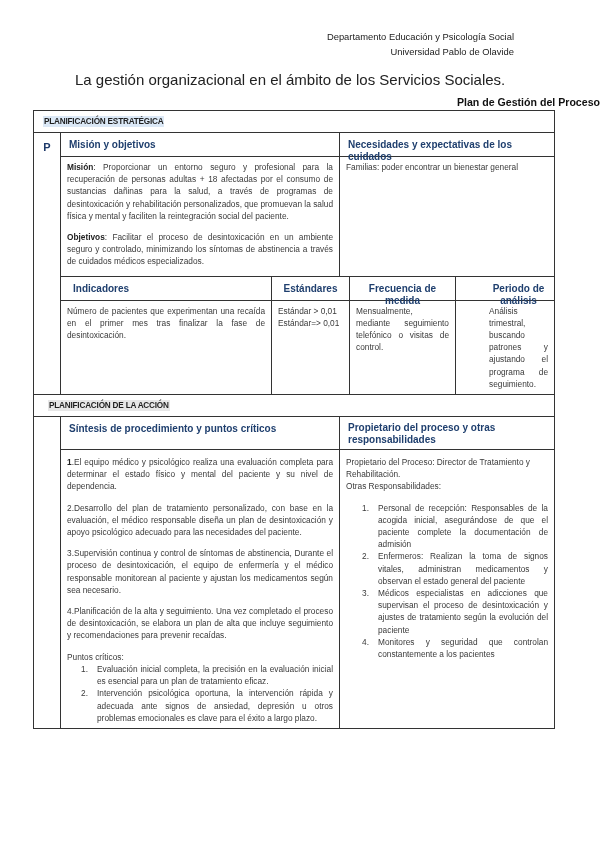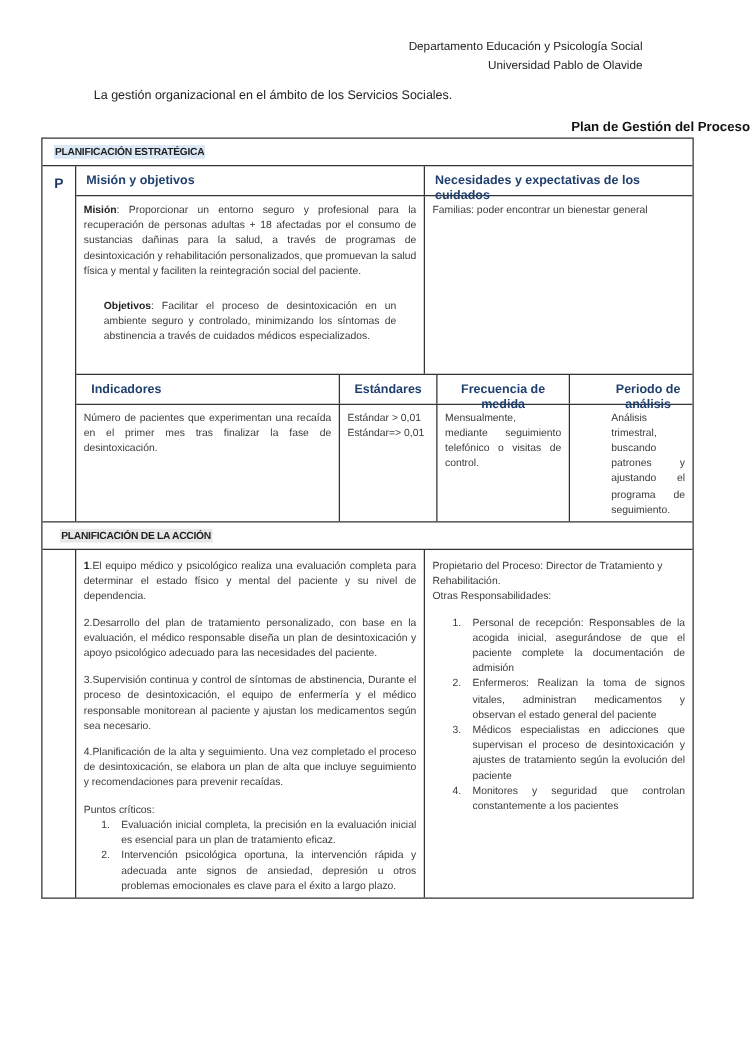--- a/index.html
+++ b/index.html
@@ -1,19 +1,19 @@
 <!DOCTYPE html>
 <html><head>
 <meta charset="utf-8">
 <style>
   * { box-sizing: border-box; margin: 0; padding: 0; }
   html, body { width: 600px; height: 848px; background: #ffffff; }
   body { font-family: "Liberation Sans", "DejaVu Sans", sans-serif; color: #2b2b2b; position: relative; overflow: hidden; }
   .dept { position: absolute; right: 86px; top: 29px; text-align: right; font-size: 9.4px; line-height: 15px; color: #222; }
-  .subject { position: absolute; left: 75px; top: 71px; font-size: 10px; color: #222; }
+  .subject { position: absolute; left: 75px; top: 71px; font-size: 15px; color: #222; }
   .doc-title { position: absolute; left: 0; width: 600px; top: 96px; text-align: right; font-size: 10.6px; font-weight: bold; color: #111; }
   .tbl { position: absolute; left: 33px; top: 110px; width: 522px; border: 1.5px solid #333; }
   .row { display: flex; border-bottom: 1.2px solid #333; }
   .row:last-child { border-bottom: none; }
   .section-head { height: 22px; display: flex; align-items: center; padding-left: 9px; font-size: 8.2px; font-weight: bold; color: #1f1f1f; letter-spacing: -0.2px; }
   .hl-blue { background: #dbe8f6; padding: 1px 1px; }
   .hl-gray { background: #e7e7e7; padding: 1px 1px; }
   .p-col { width: 27px; flex: none; border-right: 1.2px solid #333; font-weight: bold; font-size: 11px; color: #1e3a6a; text-align: center; padding-top: 8px; }
   .inner { flex: 1; display: flex; flex-direction: column; }
   .inner .row { border-bottom: 1.2px solid #333; }
@@ -55,21 +55,21 @@
   <div class="row">
     <div class="p-col">P</div>
     <div class="inner">
       <div class="row hdr-row">
         <div class="cell hdr c-left" style="width:279px;">Misión y objetivos</div>
         <div class="cell hdr c-right">Necesidades y expectativas de los  cuidados</div>
       </div>
       <div class="row">
         <div class="cell c-left" style="width:279px; padding-bottom:8px;">
           <p class="para"><span class="b">Misión</span><span>: Proporcionar un entorno seguro y profesional para la recuperación de personas adultas + 18 afectadas por el consumo de sustancias dañinas para la salud, a través de programas de desintoxicación y rehabilitación personalizados, que promuevan la salud física y mental y faciliten la reintegración social del paciente.</span></p>
-          <p style="margin:16px;"><span class="b">Objetivos</span><span>: Facilitar el proceso de desintoxicación en un ambiente seguro y controlado, minimizando los síntomas de abstinencia a través de cuidados médicos especializados.</span></p>
+          <p style="margin:0;"><span class="b">Objetivos</span><span>: Facilitar el proceso de desintoxicación en un ambiente seguro y controlado, minimizando los síntomas de abstinencia a través de cuidados médicos especializados.</span></p>
         </div>
         <div class="cell c-right">
           <p>Familias: poder encontrar un bienestar general</p>
         </div>
       </div>
       <div class="row hdr-row">
         <div class="cell hdr ind-a" style="padding-left:12px;">Indicadores</div>
         <div class="cell hdr ind-b center">Estándares</div>
         <div class="cell hdr ind-c center">Frecuencia de medida</div>
         <div class="cell hdr ind-d center">Periodo de análisis</div>
@@ -86,20 +86,24 @@
     </div>
   </div>
 
   <div class="row section-head" style="padding-left:14px;">
     <span class="hl-gray">PLANIFICACIÓN DE LA ACCIÓN</span>
   </div>
 
   <div class="row">
     <div class="p-col" style="padding-top:0;"></div>
     <div class="inner">
+      <div class="row" style="height:33px;">
+        <div class="cell hdr c-left" style="width:279px;">Síntesis de procedimiento y puntos críticos</div>
+        <div class="cell hdr c-right" style="padding-top:5px; line-height:12px;">Propietario del proceso y otras responsabilidades</div>
+      </div>
       <div class="row" style="border-bottom:none;justify-content:flex-end;">
         <div class="cell c-left" style="width:279px; padding-top:6px;">
           <p class="para"><span class="b">1</span><span>.El equipo médico y psicológico realiza una evaluación completa para determinar el estado físico y mental del paciente y su nivel de dependencia.</span></p>
           <p class="para"><span>2</span><span>.Desarrollo del plan de tratamiento personalizado, con base en la evaluación, el médico responsable diseña un plan de desintoxicación y apoyo psicológico adecuado para las necesidades del paciente.</span></p>
           <p class="para"><span>3</span><span>.Supervisión continua y control de síntomas de abstinencia, Durante el proceso de desintoxicación, el equipo de enfermería y el médico responsable monitorean al paciente y ajustan los medicamentos según sea necesario.</span></p>
           <p class="para"><span>4</span><span>.Planificación de la alta y seguimiento. Una vez completado el proceso de desintoxicación, se elabora un plan de alta que incluye seguimiento y recomendaciones para prevenir recaídas.</span></p>
           <p>Puntos críticos:</p>
           <ol class="crit-list">
             <li>
                 <span class="num">1.</span>

